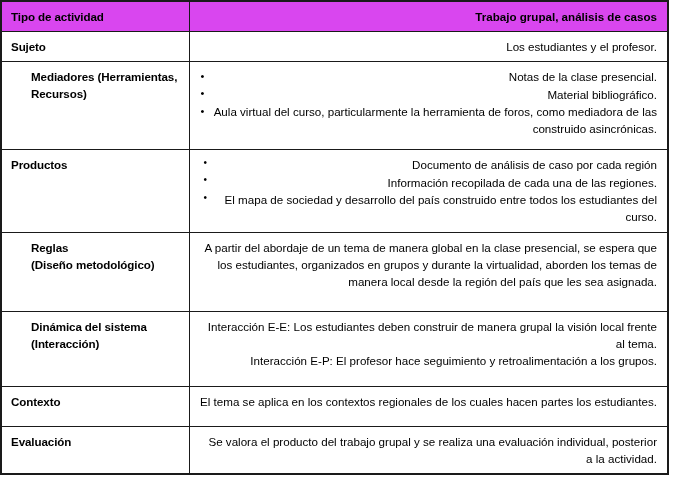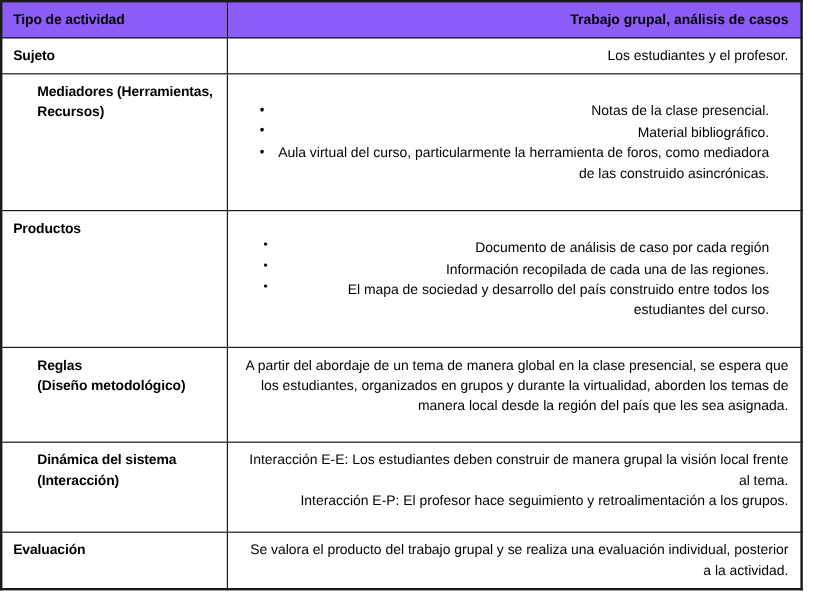--- a/index.html
+++ b/index.html
@@ -45,33 +45,33 @@
 
   .value-cell .cell-inner {
     font-weight: normal;
     padding-left: 10px;
     padding-right: 10px;
     text-align: right;
   }
 
   
   tr.header-row td {
-    background: #8b5cf6;
+    background: #d946ef;
     border-bottom-width: 2px;
   }
   tr.header-row .cell-inner {
     font-weight: bold;
   }
 
   
   td.vcenter { vertical-align: middle; }
 
   
   ul.bullets {
-    margin: 16px;
+    margin: 0;
     padding: 0;
     list-style: none;
   }
   ul.bullets li {
     position: relative;
     padding-left: 14px;
     margin: 0 0 0.5px 0;
   }
   ul.bullets li::before {
     content: "\2022";
@@ -179,20 +179,30 @@
         </div>
       </td>
       <td class="value-cell">
         <div class="cell-inner">
           <p class="para">Interacción E-E: Los estudiantes deben construir de manera grupal la visión local frente al tema.</p>
           <p class="para">Interacción E-P: El profesor hace seguimiento y retroalimentación a los grupos.</p>
         </div>
       </td>
     </tr>
 
+    <tr style="height: 40px;">
+      <td class="label-cell vcenter">
+        <div class="cell-inner">Contexto</div>
+      </td>
+      <td class="value-cell">
+        <div class="cell-inner">
+          <p class="para">El tema se aplica en los contextos regionales de los cuales hacen partes los estudiantes.</p>
+        </div>
+      </td>
+    </tr>
 
     <tr style="height: 41px;">
       <td class="label-cell vcenter">
         <div class="cell-inner">Evaluación</div>
       </td>
       <td class="value-cell">
         <div class="cell-inner">
           <p class="para">Se valora el producto del trabajo grupal y se realiza una evaluación individual, posterior a la actividad.</p>
         </div>
       </td>

